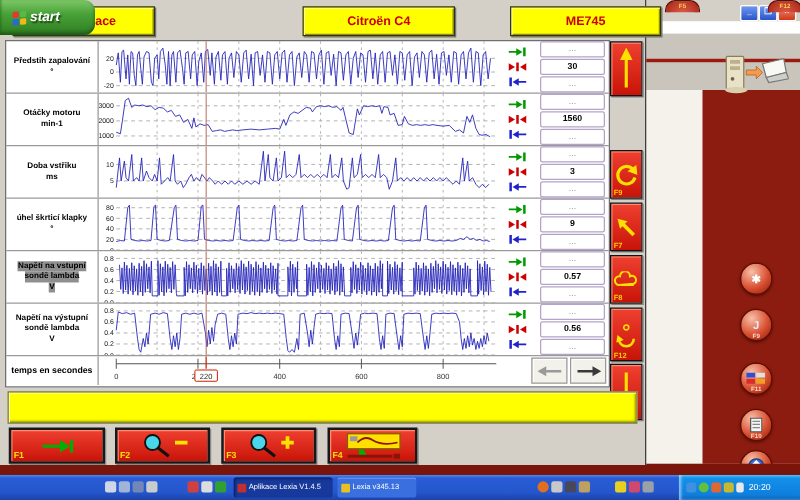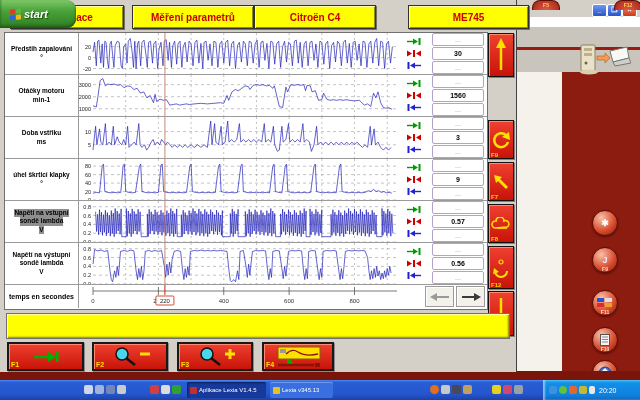--- a/index.html
+++ b/index.html
@@ -156,22 +156,21 @@
 
   <div id="redbar"></div>
   <div class="redtab" style="left:32px">F1</div>
   <div class="redtab" style="left:249px">F2</div>
   <div class="redtab" style="left:532px">F5</div>
   <div class="redtab" style="left:614px">F12</div>
 
   <div id="fgwin">
 
     <div class="ybtn" style="left:10px;width:112px">konzultace</div>
-    <div class="ybtn" style="left:132px;width:120px">Měření parametrů</div>
-    <div class="ybtn" style="left:254px;width:120px">Citroën C4</div>
+    <div class="ybtn" style="left:242px;width:120px">Citroën C4</div>
     <div class="ybtn" style="left:408px;width:119px">ME745</div>
 
     <div id="chart-panel">
       <div id="chart-rows">
           <div class="crow">
             <div class="clabel">
               <span>Předstih zapalování</span>
               <span>°</span>
             </div>
             <svg class="cplot" width="320" height="41" viewBox="0 0 320 41">

